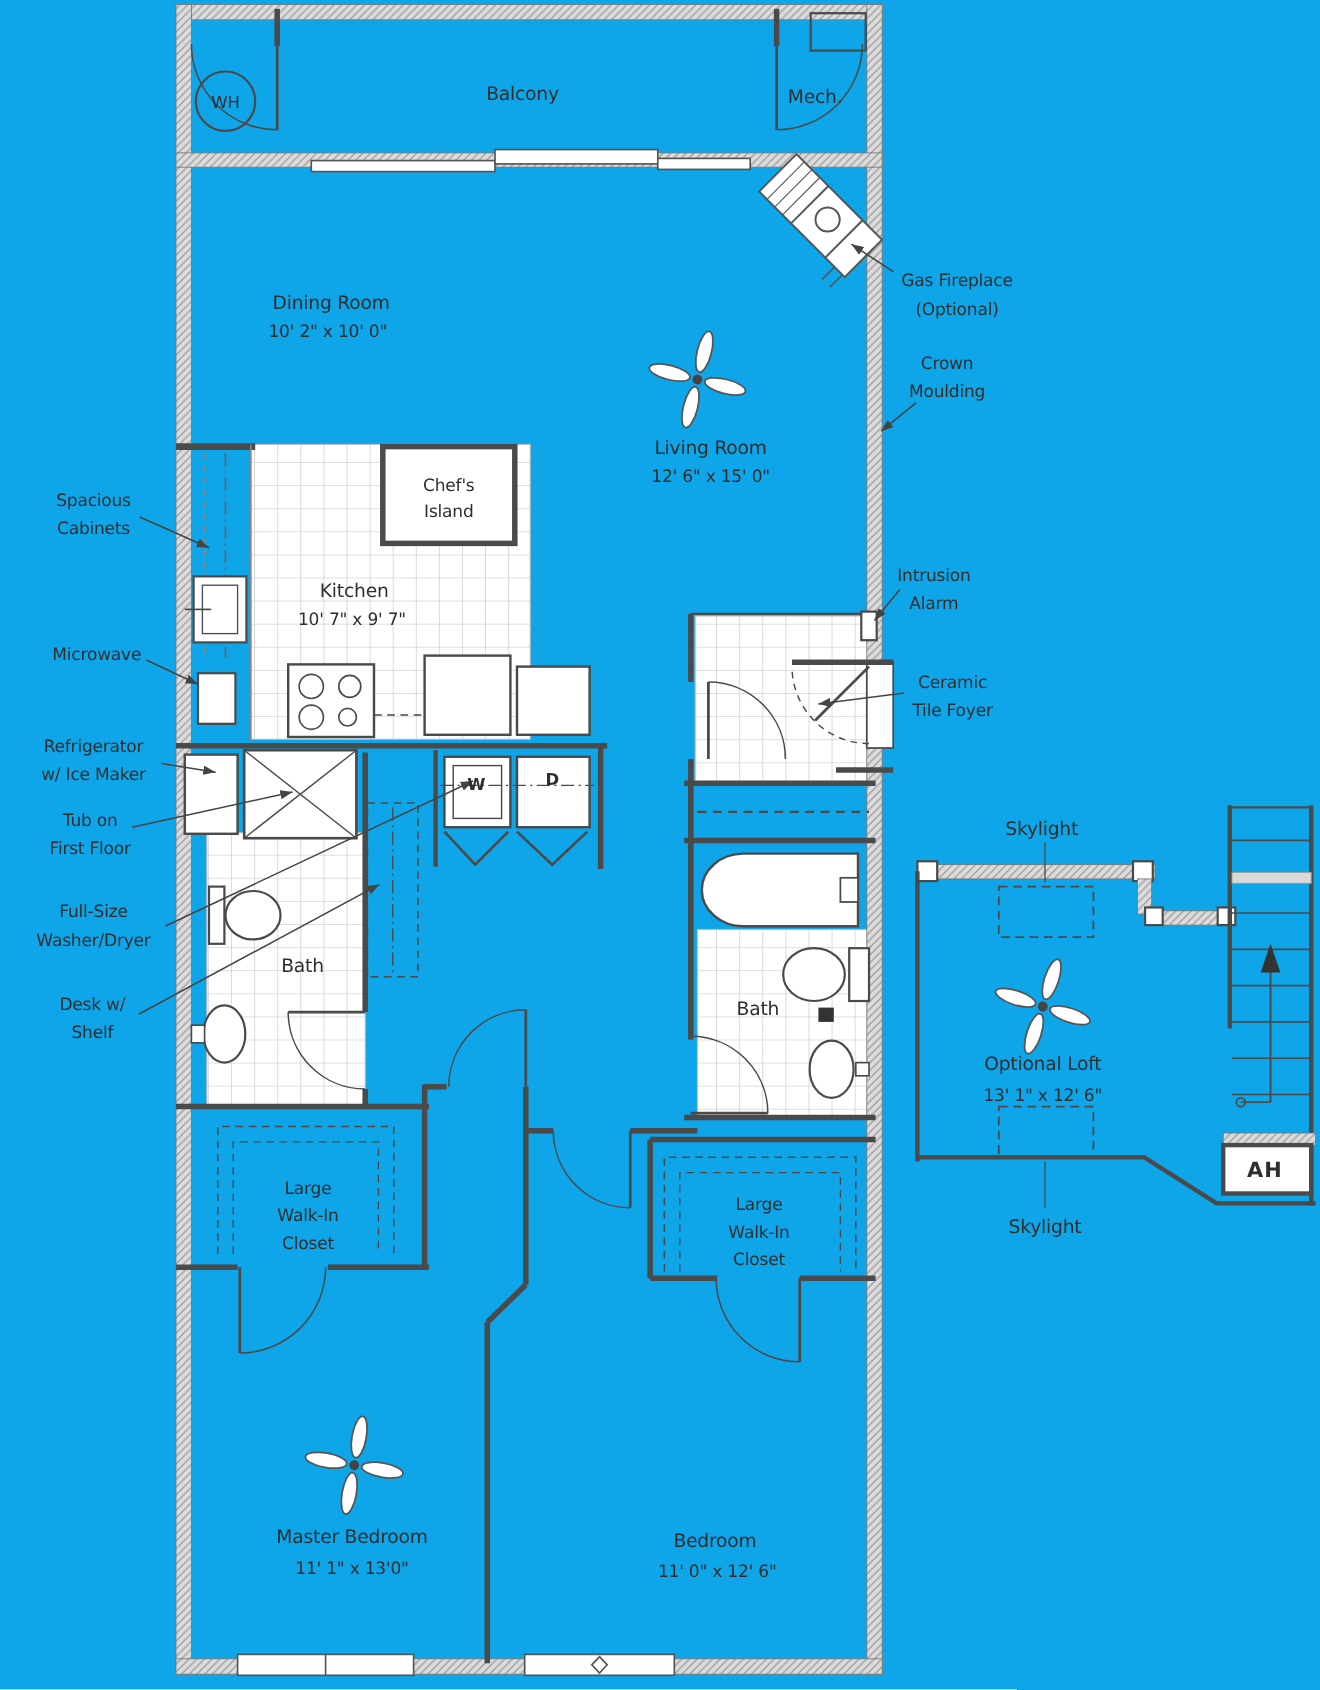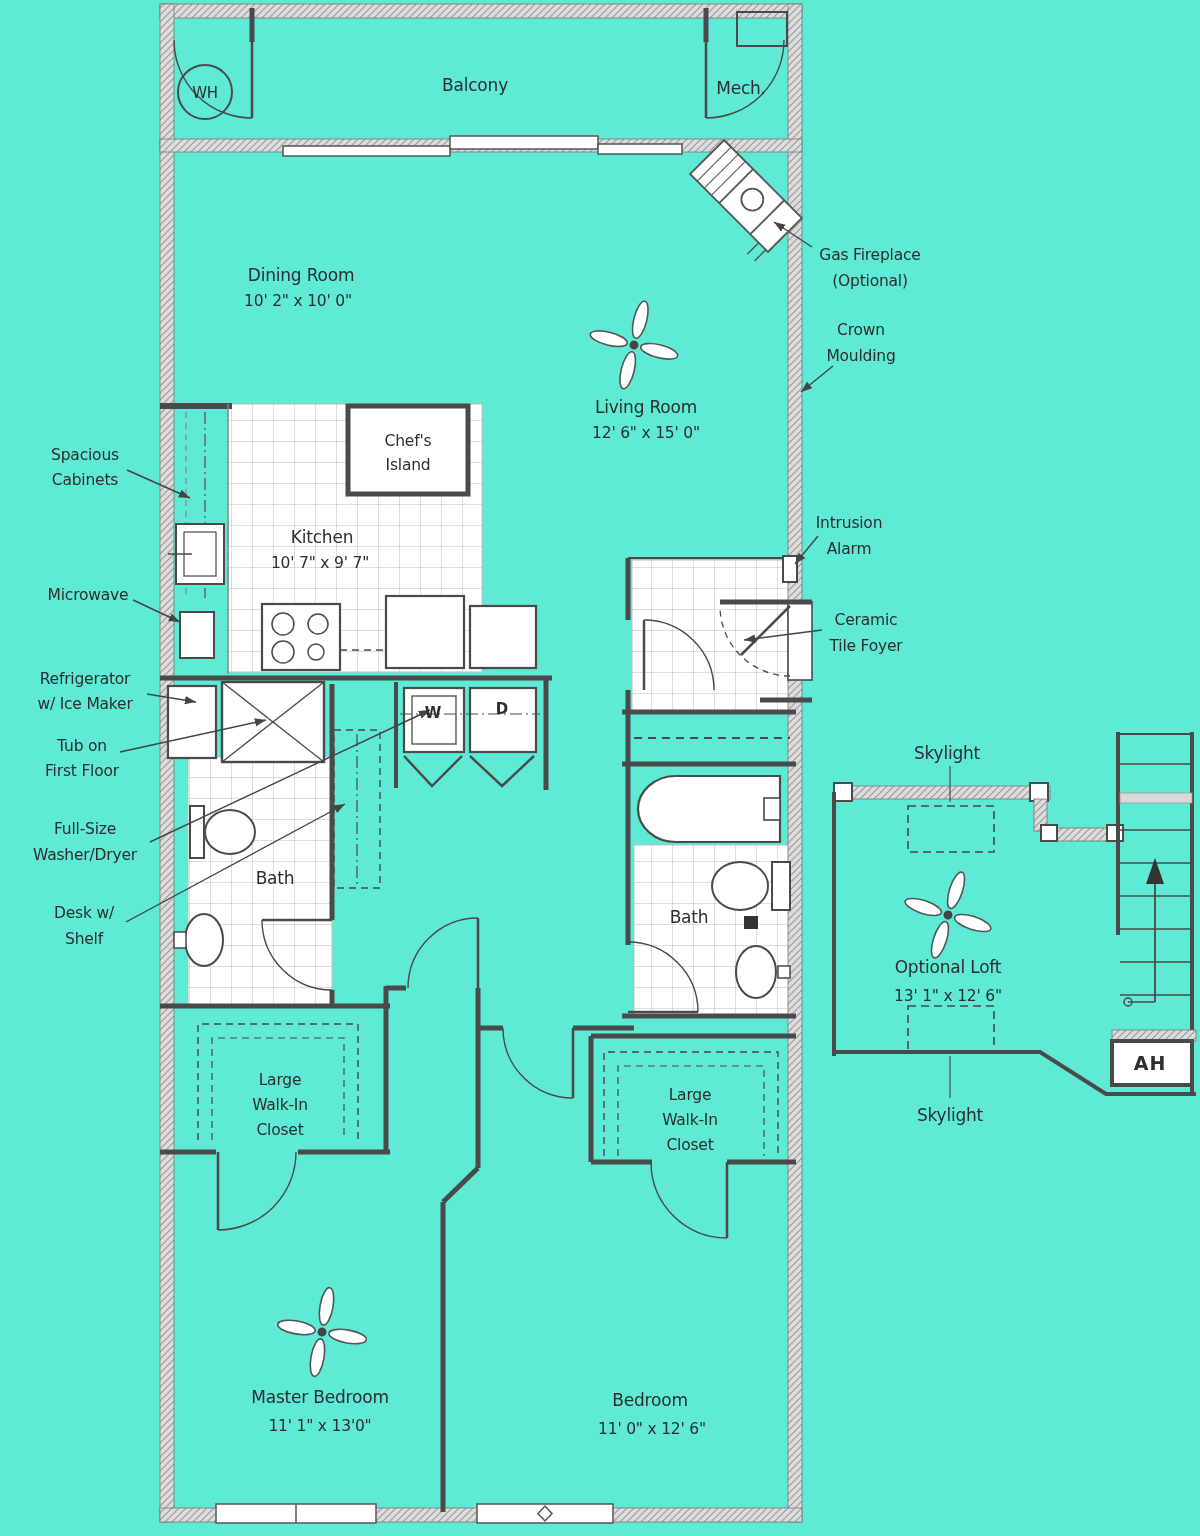--- a/index.html
+++ b/index.html
@@ -1,16 +1,16 @@
 <!DOCTYPE html>
 <html><head>
 <meta charset="utf-8">
 <style>
   html,body{margin:0;padding:0;background:#ffffff;}
-  .stage{position:relative;width:1200px;height:1536px;background:#5eead4;overflow:hidden;}
+  .stage{position:relative;width:1200px;height:1536px;background:#0ea5e9;overflow:hidden;}
   svg{position:absolute;left:0;top:0;}
   text{font-family:"DejaVu Sans","Liberation Sans",sans-serif;fill:#2e2e2e;text-anchor:middle;letter-spacing:-0.2px;}
   .lbl{font-size:17px;}
   .dim{font-size:15.5px;}
   .call{font-size:15.5px;}
   .tiny{font-size:15px;font-weight:bold;}
   .ah{font-size:19px;font-weight:bold;letter-spacing:1px;}
   .wh{font-size:15px;}
 </style>
 </head>

